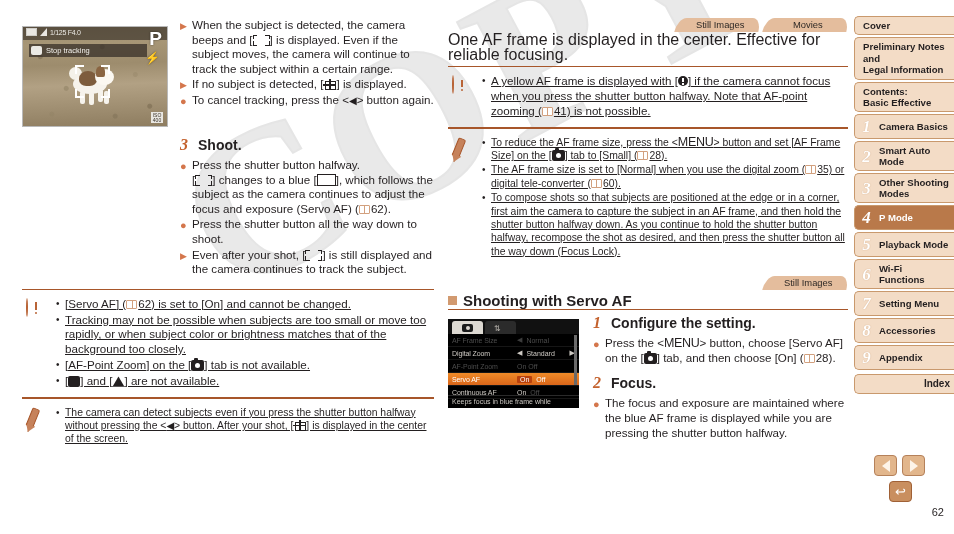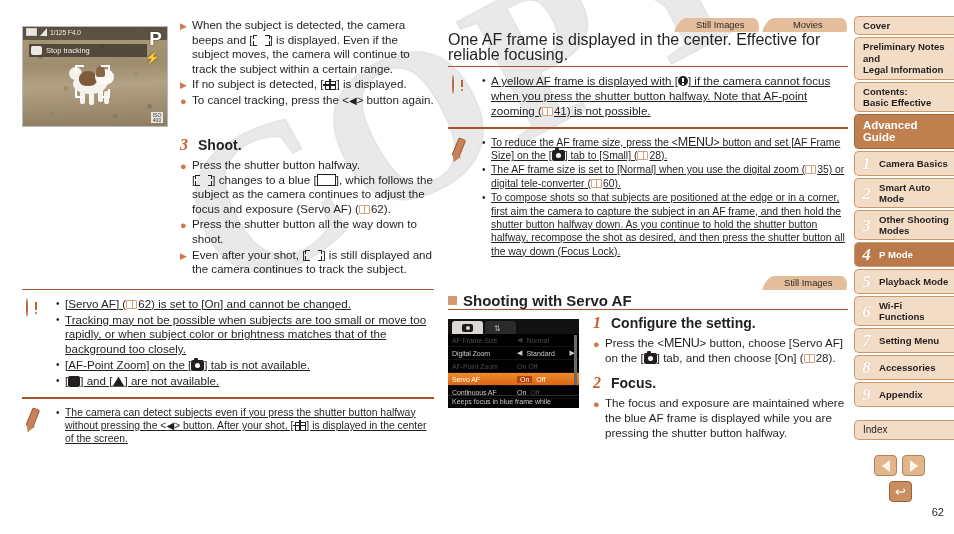--- a/index.html
+++ b/index.html
@@ -241,21 +241,21 @@
   .stab.chap { display:flex; align-items:center; gap:6px; padding:3px 4px 3px 5px; }
   .stab.chap .num {
     font-family:"Liberation Serif",serif; font-style:italic; font-weight:bold;
     font-size:17px; line-height:17px; color:#ffffff; width:13px; text-align:center;
     text-shadow: 0 0 1px #c9996d;
   }
   .stab.chap.sel { background:#b9794a; }
   .stab.chap.sel .num { color:#ffffff; text-shadow:none; }
   .stab.chap.sel .cl { color:#ffffff; }
   .stab.chap .cl { font-size:9.6px; line-height:11px; font-weight:bold; }
-  .stab.index { margin-top:13px; font-weight:normal; font-size:10px; }
+  .stab.index { margin-top:4px; font-weight:bold; font-size:10px;text-align:right; }
 
   .navbtns { position:absolute; left:26px; top:455px; display:flex; gap:5px; }
   .nbtn {
     width:23px; height:21px; background:#e2b68c; border:1px solid #b5815a;
     border-radius:4px; position:relative;
   }
   .nbtn .tri-l, .nbtn .tri-r {
     position:absolute; left:50%; top:50%; transform:translate(-50%,-50%);
     width:0;height:0;border-top:6px solid transparent;border-bottom:6px solid transparent;
   }
@@ -510,23 +510,20 @@
       <span>Cover</span>
     </div>
     <div class="stab plain">
       <span style="white-space:pre-line">Preliminary Notes and
 Legal Information</span>
     </div>
     <div class="stab plain">
       <span style="white-space:pre-line">Contents:
 Basic Effective</span>
     </div>
-    <div class="stab big dark">
-      <span>Advanced Guide</span>
-    </div>
     <div class="stab chap">
       <span class="num">1</span>
       <span class="cl" style="white-space:pre-line">Camera Basics</span>
     </div>
     <div class="stab chap">
       <span class="num">2</span>
       <span class="cl" style="white-space:pre-line">Smart Auto
 Mode</span>
     </div>
     <div class="stab chap">

